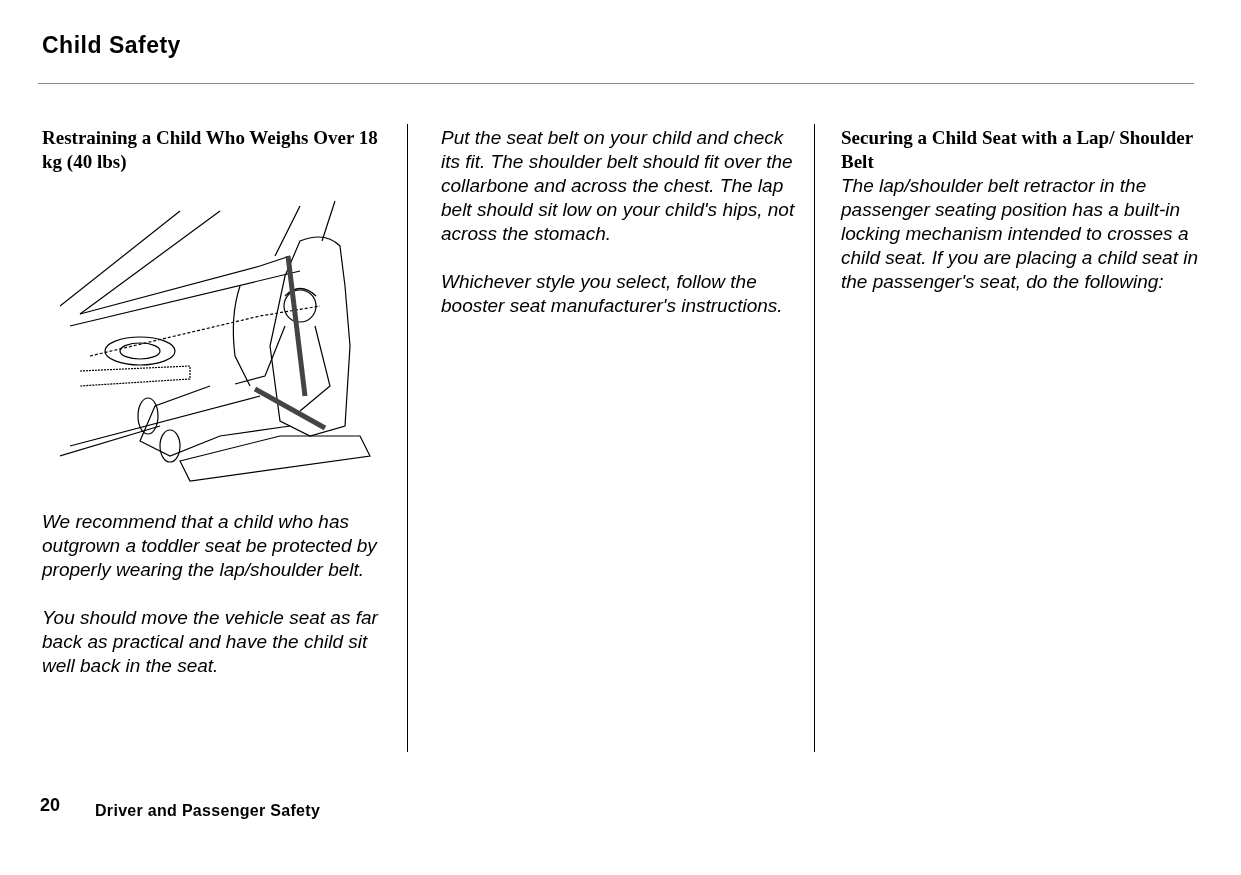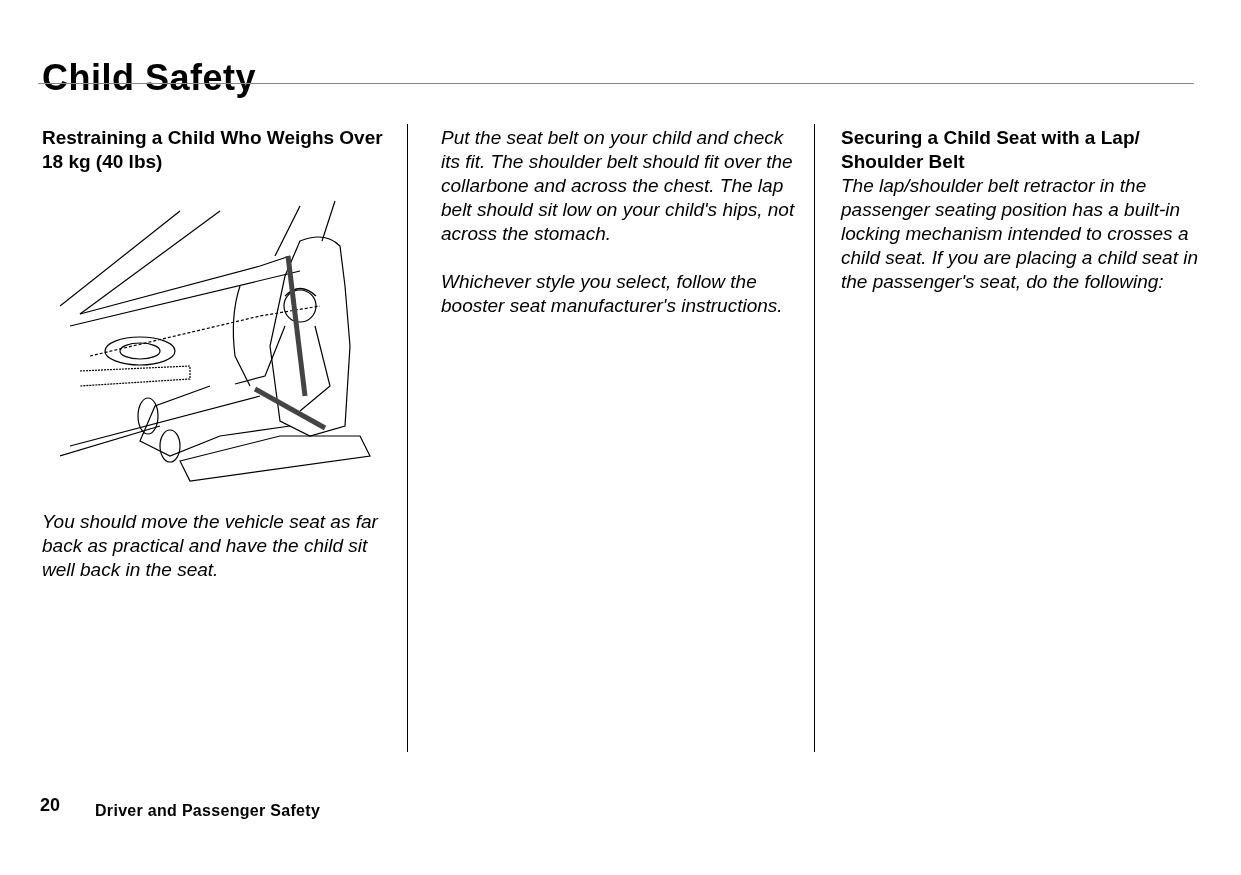--- a/index.html
+++ b/index.html
@@ -1,25 +1,25 @@
 <!DOCTYPE html>
 <html><head>
 <meta charset="utf-8">
 <style>
   html, body { margin: 0; padding: 0; background: #ffffff; }
   body { width: 1241px; height: 875px; position: relative; overflow: hidden;
          font-family: "Liberation Sans", sans-serif; color: #000; }
-  .title { position: absolute; left: 42px; top: 57px; font-size: 36px; font-weight: bold; letter-spacing: 0.5px; }
+  .title { position: absolute; left: 42px; top: 32px; font-size: 23px; font-weight: bold; letter-spacing: 0.5px; }
   .rule { position: absolute; left: 38px; top: 83px; width: 1156px; height: 1px; background: #888; }
   .col { position: absolute; top: 126px; font-size: 19px; line-height: 24px; }
   .col1 { left: 42px; width: 355px; }
   .col2 { left: 441px; width: 355px; }
   .col3 { left: 841px; width: 365px; }
   .vline { position: absolute; top: 124px; width: 1px; height: 628px; background: #000; }
-  .h { font-weight: bold; margin: 0; }
+  .h { font-weight: bold; margin: 0; font-family: Liberation Serif, serif; }
   p { margin: 0 0 24px 0; font-style: italic; }
   .illus { width: 330px; height: 290px; margin: 22px 0 24px 18px; display: block; }
   .footer-num { position: absolute; left: 40px; top: 795px; font-size: 18px; font-weight: bold; }
   .footer-label { position: absolute; left: 95px; top: 802px; font-size: 16px; font-weight: bold; letter-spacing: 0.3px; }
 </style>
 </head>
 <body>
 
 <div class="title">Child Safety</div>
 <div class="rule"></div>
@@ -44,20 +44,21 @@
     <circle cx="240" cy="110" r="16"></circle>
     <path d="M225 100 Q240 85 256 100"></path>
     <path d="M225 130 L205 180 L175 188 M255 130 L270 190 L240 215"></path>
     <path d="M228 60 L245 200" stroke-width="5" stroke="#444"></path>
     <path d="M195 193 L265 232" stroke-width="5" stroke="#444"></path>
     <path d="M150 190 L95 210 L80 245 L110 260 L160 240 L230 230"></path>
     <ellipse cx="88" cy="220" rx="10" ry="18"></ellipse>
     <ellipse cx="110" cy="250" rx="10" ry="16"></ellipse>
     <path d="M120 265 L220 240 L300 240 L310 260 L130 285 Z"></path>
   </svg>
+  <p>We recommend that a child who has outgrown a toddler seat be protected by properly wearing the lap/shoulder belt.</p>
   <p>You should move the vehicle seat as far back as practical and have the child sit well back in the seat.</p>
 </div>
 
 <div class="vline" style="left:407px;"></div>
 
 <div class="col col2">
   <p>Put the seat belt on your child and check its fit. The shoulder belt should fit over the collarbone and across the chest. The lap belt should sit low on your child's hips, not across the stomach.</p>
   <p>Whichever style you select, follow the booster seat manufacturer's instructions.</p>
 </div>
 

